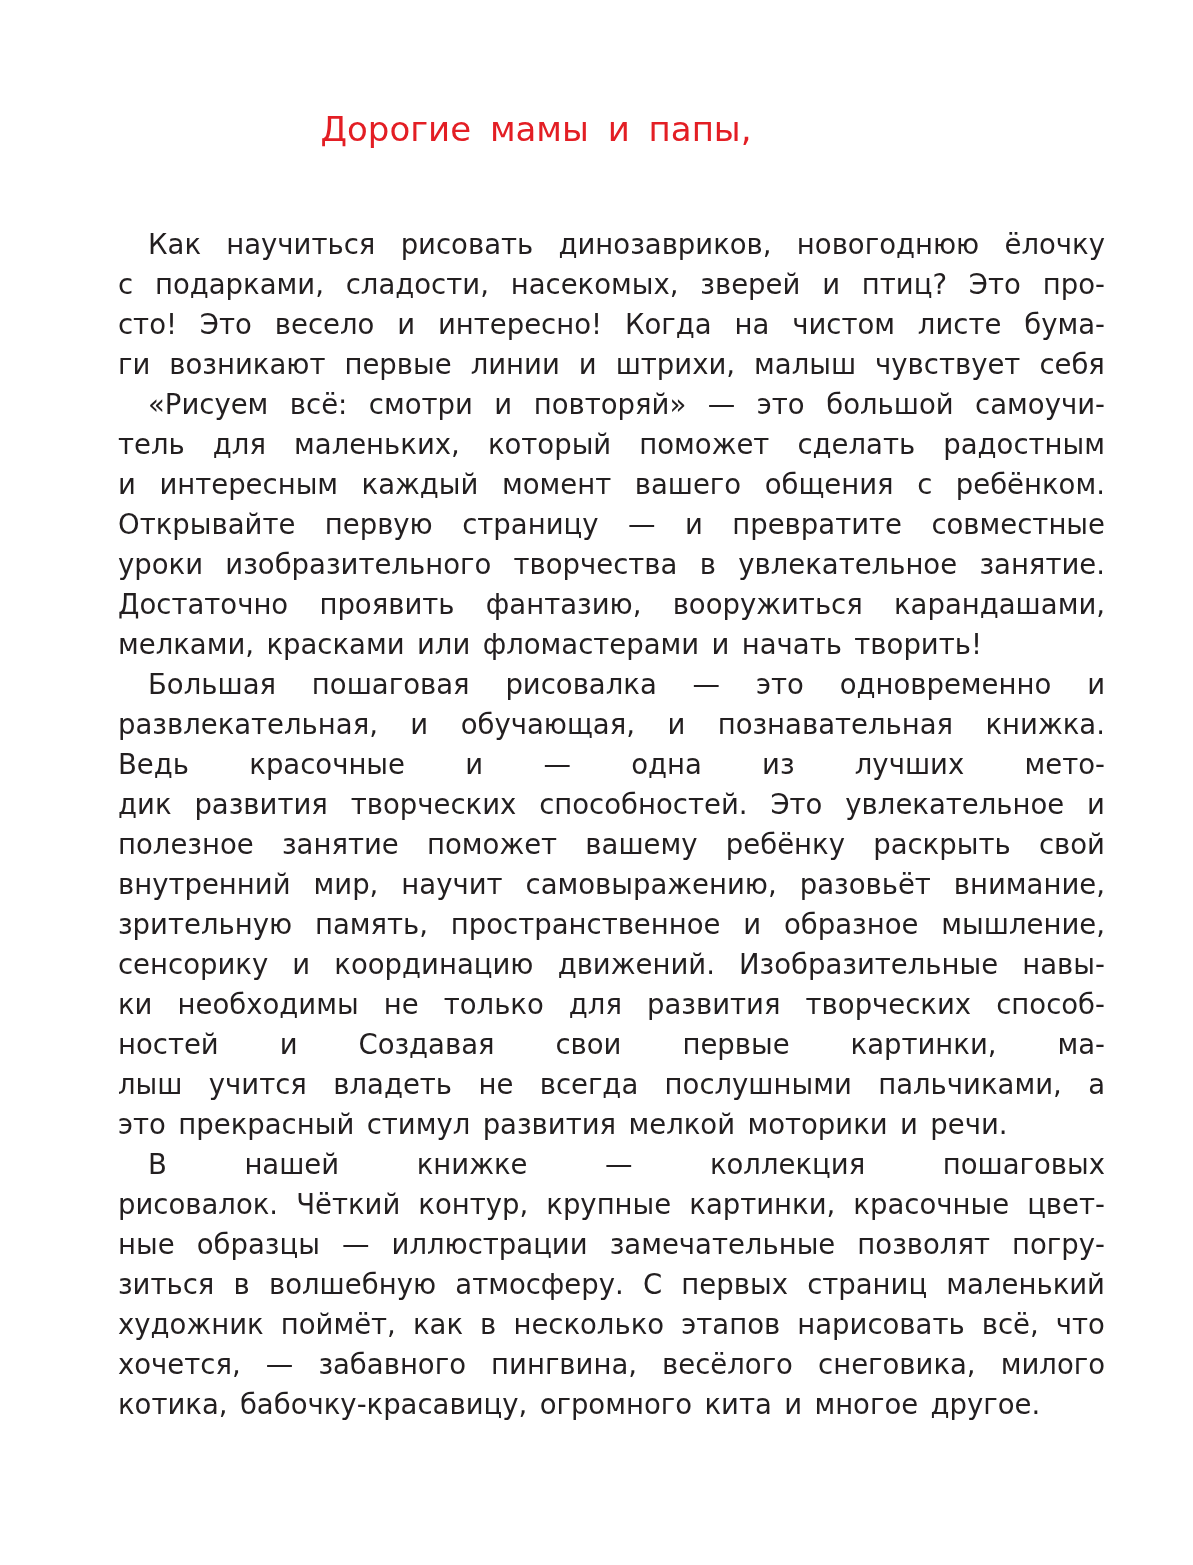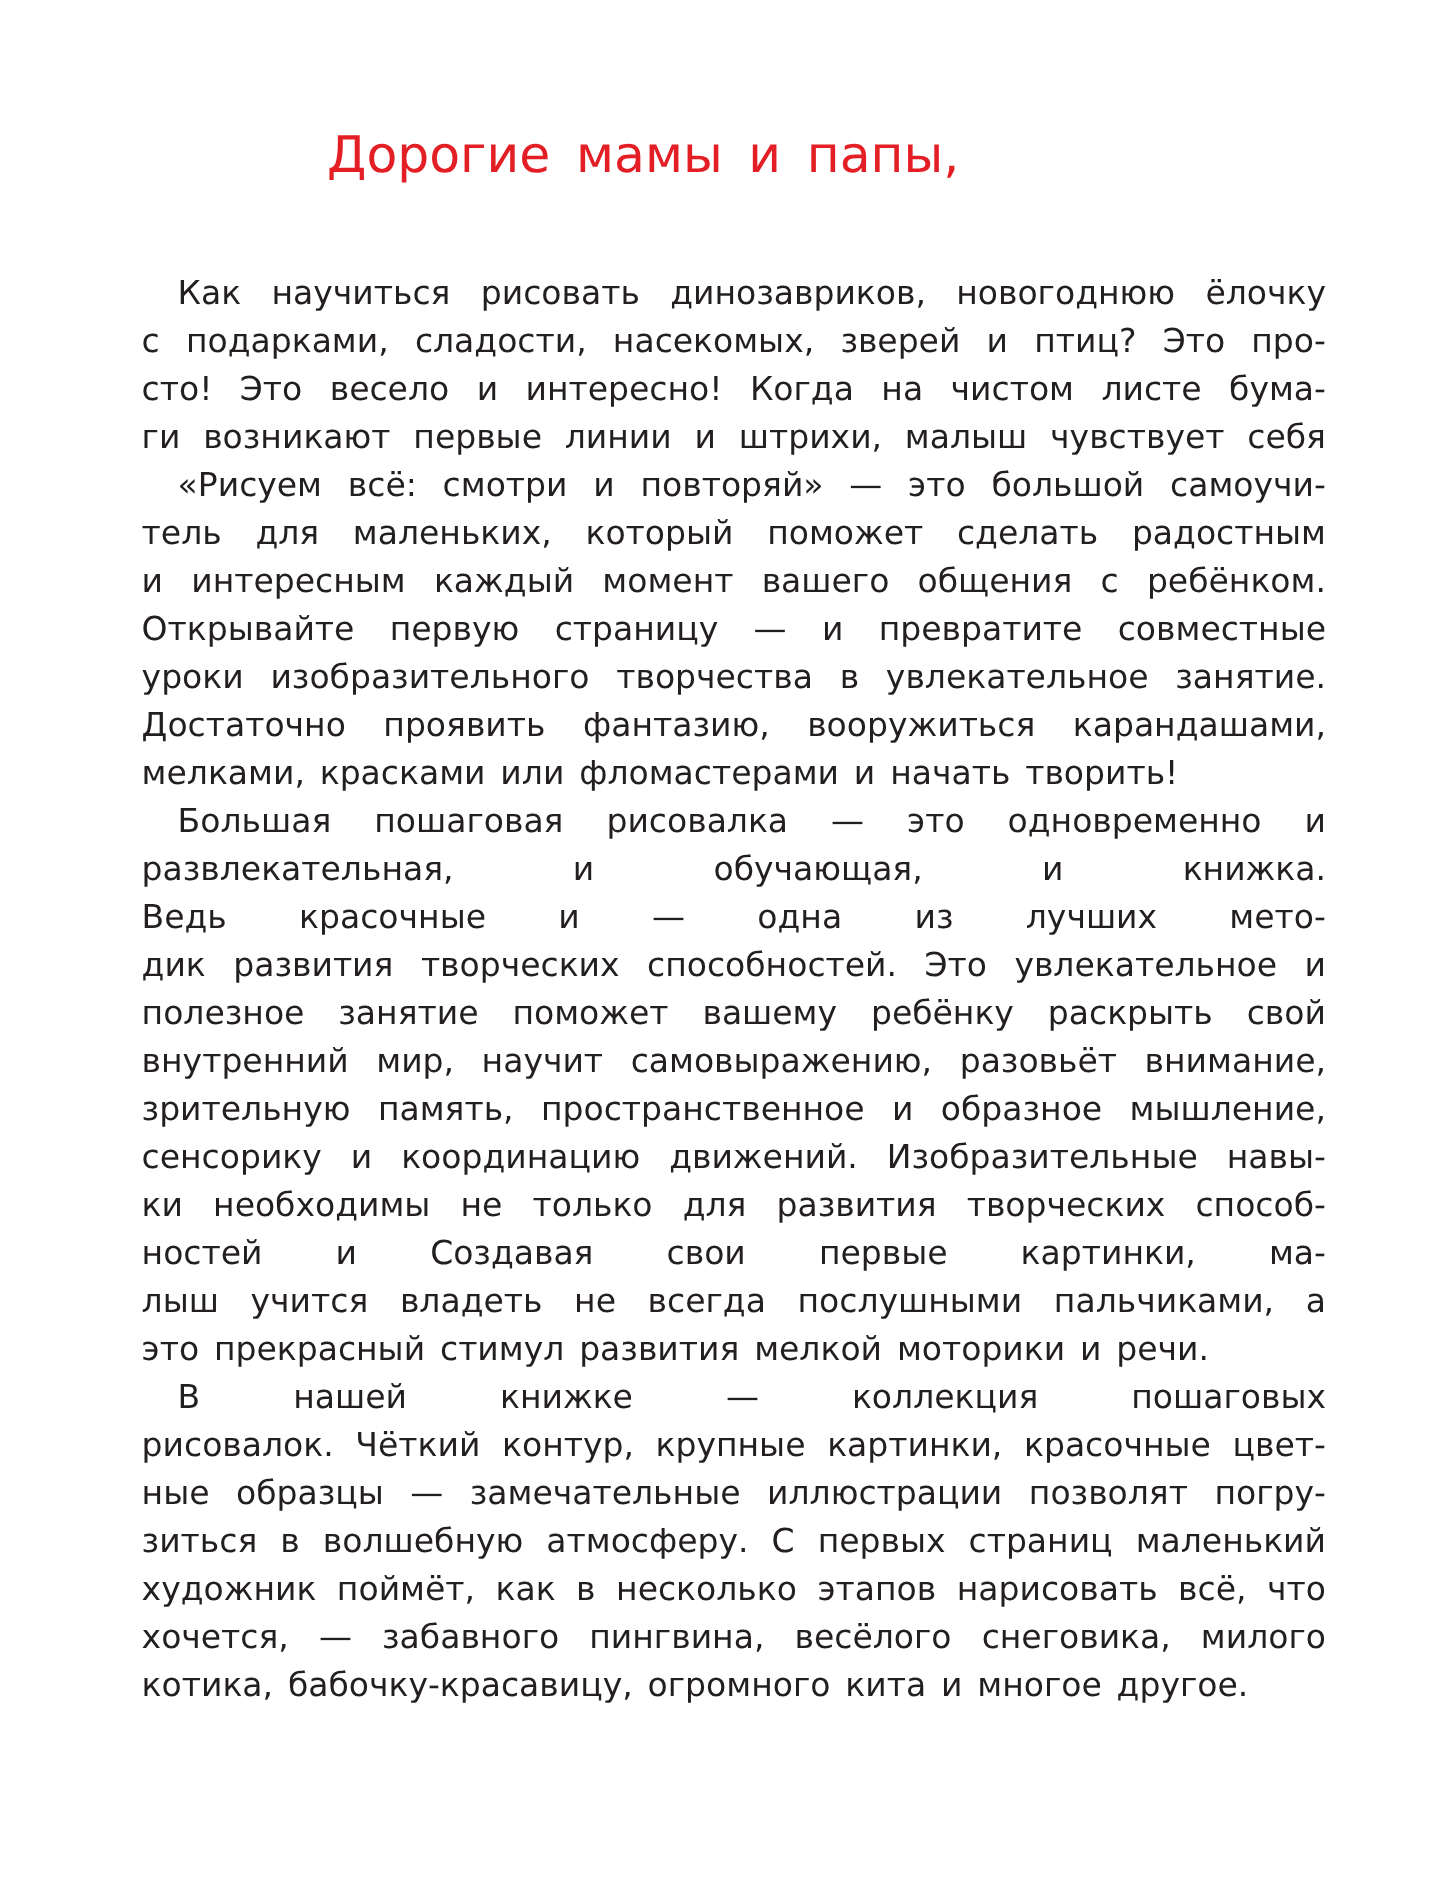--- a/index.html
+++ b/index.html
@@ -1,19 +1,19 @@
 <!DOCTYPE html>
 <html><head>
 <meta charset="utf-8">
 <style>
   html, body { margin:0; padding:0; background:#ffffff; }
   body { width:1193px; height:1565px; position:relative; overflow:hidden; }
   .title {
     position:absolute; left:0; top:104px; width:1072px; text-align:center;
-    font-family:"DejaVu Sans", sans-serif; color:#e31e24; font-size:42px;
+    font-family:"DejaVu Sans", sans-serif; color:#e31e24; font-size:34px;
     line-height:50px; word-spacing:8px;
   }
   .body-text {
     position:absolute; left:118px; top:224px; width:987px;
     font-family:"DejaVu Sans", sans-serif; color:#231f20; font-size:27.5px;
   }
   .jl { display:flex; justify-content:space-between; height:40px; line-height:40px; white-space:nowrap; }
   .jl.last { justify-content:flex-start; gap:0.45em; }
   .jl.indent { padding-left:30px; }
 </style>
@@ -142,20 +142,21 @@
         <span>—</span>
         <span>это</span>
         <span>одновременно</span>
         <span>и</span>
       </div>
       <div class="jl">
         <span>развлекательная,</span>
         <span>и</span>
         <span>обучающая,</span>
         <span>и</span>
+        <span>познавательная</span>
         <span>книжка.</span>
       </div>
       <div class="jl">
         <span>Ведь</span>
         <span>красочные</span>
         <span>и</span>
         <span>—</span>
         <span>одна</span>
         <span>из</span>
         <span>лучших</span>
@@ -258,22 +259,22 @@
         <span>контур,</span>
         <span>крупные</span>
         <span>картинки,</span>
         <span>красочные</span>
         <span>цвет-</span>
       </div>
       <div class="jl">
         <span>ные</span>
         <span>образцы</span>
         <span>—</span>
+        <span>иллюстрации</span>
         <span>замечательные</span>
-        <span>иллюстрации</span>
         <span>позволят</span>
         <span>погру-</span>
       </div>
       <div class="jl">
         <span>зиться</span>
         <span>в</span>
         <span>волшебную</span>
         <span>атмосферу.</span>
         <span>С</span>
         <span>первых</span>

